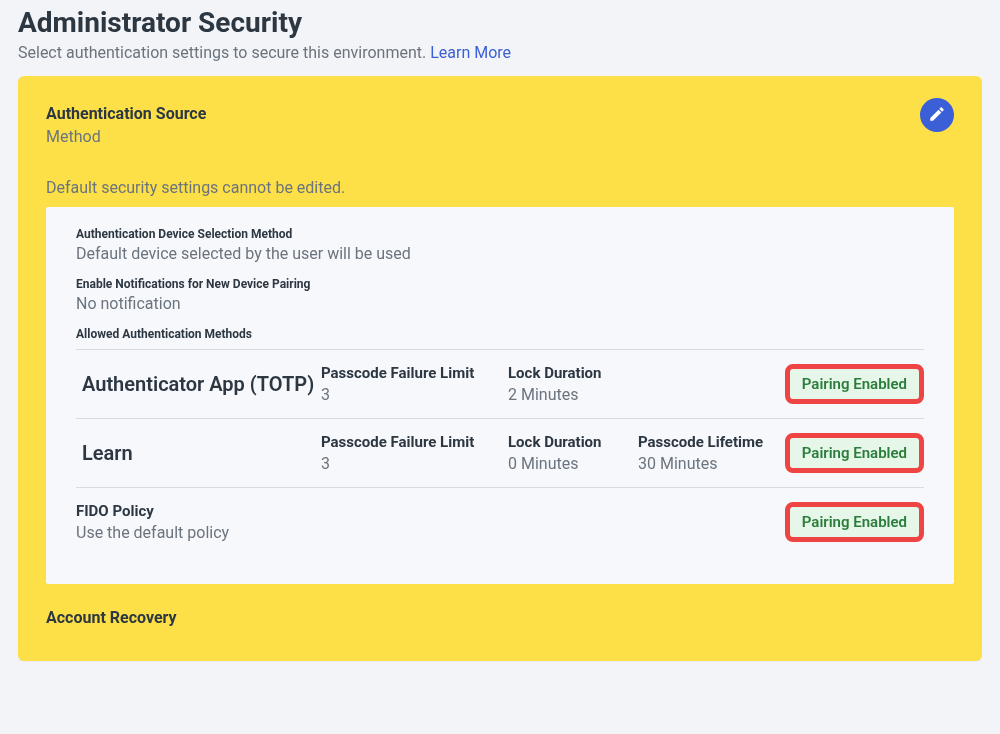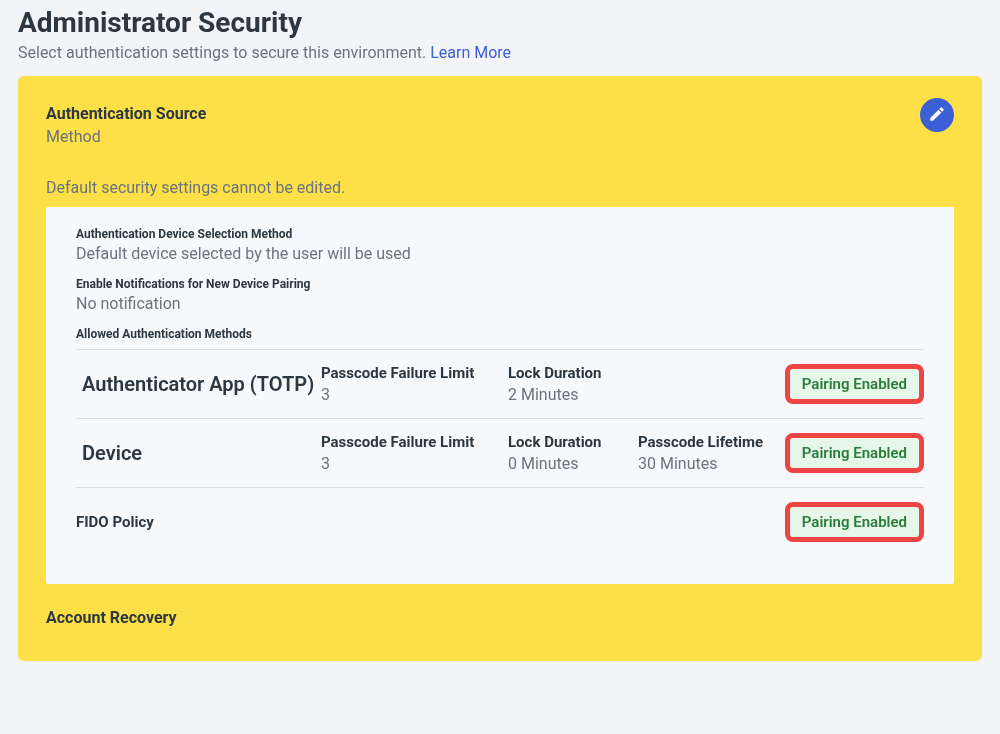--- a/index.html
+++ b/index.html
@@ -174,21 +174,21 @@
         </div>
         <div class="method-col">
           <div class="col-head">Lock Duration</div>
           <div class="col-val">2 Minutes</div>
         </div>
       </div>
       <div class="badge">Pairing Enabled</div>
     </div>
 
     <div class="method-row">
-      <div class="method-name">Device</div>
+      <div class="method-name">Learn</div>
       <div class="method-cols">
         <div class="method-col wide">
           <div class="col-head">Passcode Failure Limit</div>
           <div class="col-val">3</div>
         </div>
         <div class="method-col">
           <div class="col-head">Lock Duration</div>
           <div class="col-val">0 Minutes</div>
         </div>
         <div class="method-col">
@@ -196,20 +196,21 @@
           <div class="col-val">30 Minutes</div>
         </div>
       </div>
       <div class="badge">Pairing Enabled</div>
     </div>
 
     <div class="method-row" style="border-bottom:none;">
       <div class="method-cols">
         <div class="method-col wide">
           <div class="col-head">FIDO Policy</div>
+          <div class="col-val">Use the default policy</div>
         </div>
       </div>
       <div class="badge">Pairing Enabled</div>
     </div>
   </div>
 
   <div class="recovery-block">
     <div class="section-label">Account Recovery</div>
   </div>
 </div>

